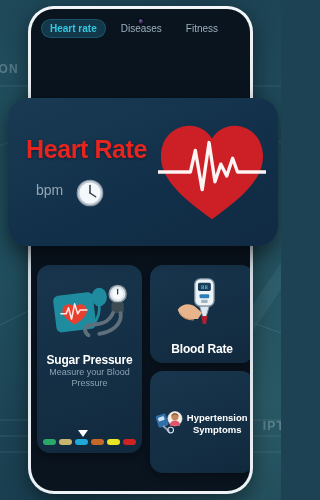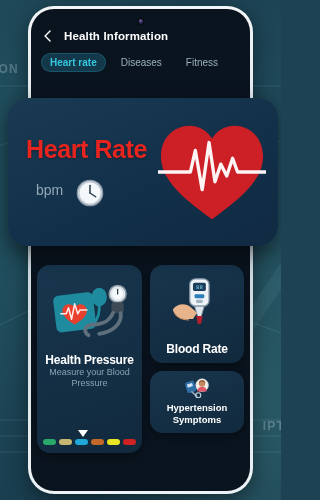--- a/index.html
+++ b/index.html
@@ -237,24 +237,24 @@
   .card-sugar {
     height: 98px;
     padding: 8px 4px 7px;
     display: flex;
     flex-direction: column;
     align-items: center;
     justify-content: center;
   }
   .sugar-icon { width: 58px; height: 58px; }
   .card-hyper {
-    height: 62px;
+    height: 102px;
     padding: 7px 4px;
     display: flex;
-    flex-direction: column;
+    flex-direction: row;
     align-items: center;
     justify-content: center;
   }
   .hyper-icon { width: 52px; height: 42px; }
   .card-title-sm {
     color: #ffffff;
     font-size: 9.5px;
     font-weight: bold;
     text-align: center;
     line-height: 1.25;
@@ -280,26 +280,20 @@
   </svg>
   <div class="bg-text left">ION</div>
   <div class="bg-text right">IPT</div>
 </div>
 
 <div class="phone">
   <div class="screen">
 
     <div class="camera"></div>
 
-    <div class="appbar">
-      <svg class="back-arrow" viewBox="0 0 24 24">
-        <path d="M15.5 3.5 L7 12 L15.5 20.5" fill="none" stroke="#ffffff" stroke-width="2.4" stroke-linecap="round" stroke-linejoin="round"></path>
-      </svg>
-      <div class="appbar-title">Health Information</div>
-    </div>
 
     <div class="tabs">
       <div class="tab active">Heart rate</div>
       <div class="tab">Diseases</div>
       <div class="tab">Fitness</div>
     </div>
 
     <div class="grid">
 
       <div class="card card-bp">
@@ -309,21 +303,21 @@
           <path d="M12 48 h7 l3-8 l4 15 l4-20 l4 13 l3-5 h9" fill="none" stroke="#ffe9e4" stroke-width="2" stroke-linejoin="round" stroke-linecap="round"></path>
           <ellipse cx="62" cy="26" rx="10" ry="12" fill="#1e8c9e"></ellipse>
           <path d="M62 37 C63 48 60 54 56 60" stroke="#1e8c9e" stroke-width="3.5" fill="none"></path>
           <circle cx="86" cy="22" r="11" fill="#dfe7ec" stroke="#8b9aa3" stroke-width="2"></circle>
           <circle cx="86" cy="22" r="7" fill="#f6fafc"></circle>
           <path d="M86 22 L86 16" stroke="#2b3a44" stroke-width="1.6" stroke-linecap="round"></path>
           <rect x="78" y="33" width="16" height="14" rx="3" fill="#3d4b55"></rect>
           <path d="M80 47 C74 60 64 62 54 62 C44 62 40 70 48 76" stroke="#5f707c" stroke-width="5" fill="none" stroke-linecap="round"></path>
           <path d="M90 47 C92 62 78 72 62 74" stroke="#5f707c" stroke-width="5" fill="none" stroke-linecap="round"></path>
         </svg>
-        <div class="card-title">Health Pressure</div>
+        <div class="card-title">Sugar Pressure</div>
         <div class="card-sub">Measure your Blood Pressure</div>
 
         <div class="scale-wrap">
           <div class="pointer"></div>
           <div class="scale">
             <div class="seg" style="background:#2aa86a"></div>
             <div class="seg" style="background:#c6b670"></div>
             <div class="seg" style="background:#1fa8d8"></div>
             <div class="seg" style="background:#c4692a"></div>
             <div class="seg" style="background:#e8e426"></div>

